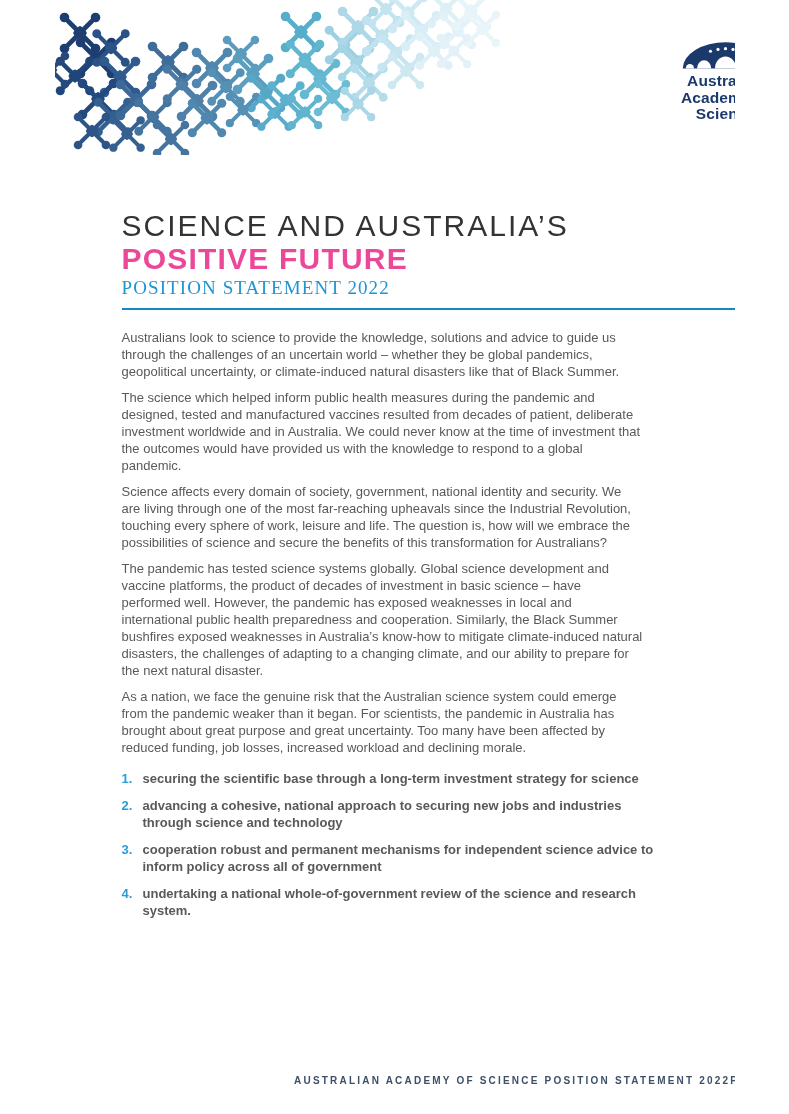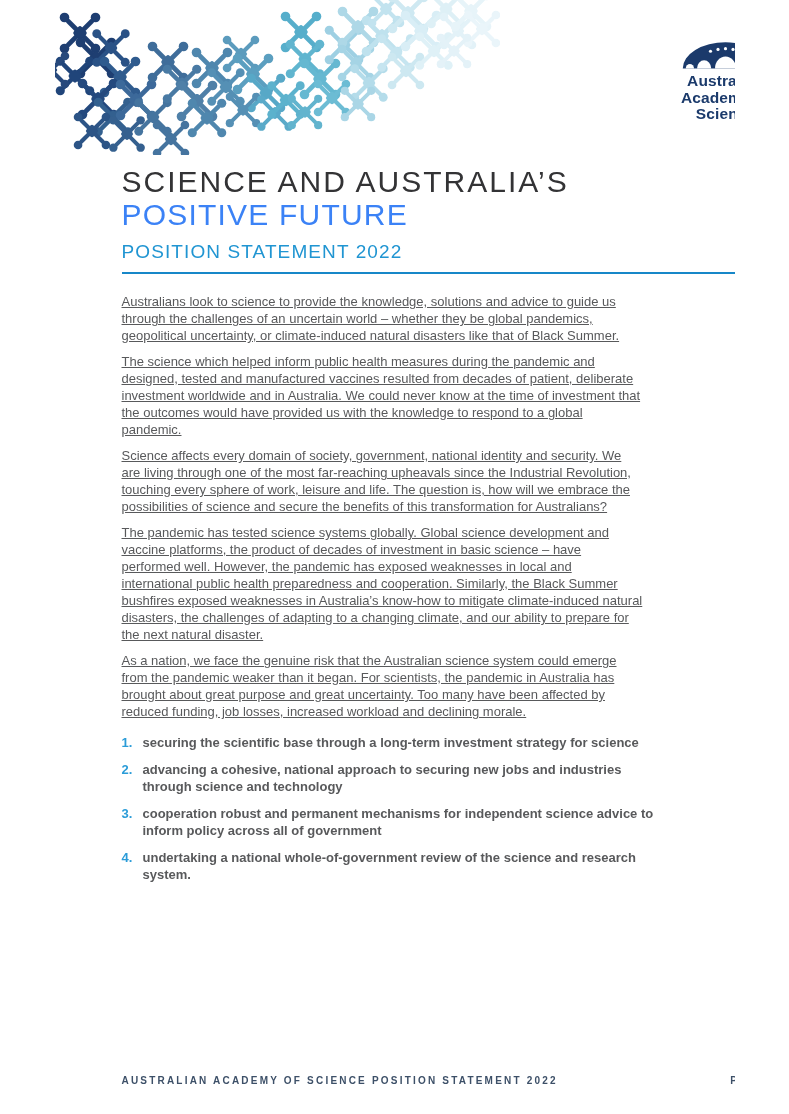--- a/index.html
+++ b/index.html
@@ -39,45 +39,47 @@
   }
 
   
   .main { position: absolute; left: 67px; top: 165px; width: 658px; }
   h1 {
     font-size: 30px;
     line-height: 33px;
     font-weight: 400;
     letter-spacing: 2px;
     color: #333335;
-  }
-  h1 .bold { display: block; font-weight: 400; letter-spacing: 1.2px; color: #3b82f6; }
+    margin-top: 44px;
+  }
+  h1 .bold { display: block; font-weight: 700; letter-spacing: 1.2px; color: #ec4899; }
   h2 {
-    margin-top: 10px;
+    margin-top: 2px;
     font-size: 19px;
     font-weight: 400;
     letter-spacing: 1.1px;
     color: #2095d2;
+    font-family: Liberation Serif, serif;
   }
   .rule {
     margin-top: 9px;
     height: 2px;
     background: #1787c8;
     border: none;
     width: 100%;
   }
 
   .body-copy {
     margin-top: 19px;
     width: 538px;
     font-size: 13px;
     line-height: 17px;
     color: #58595b;
   }
-  .body-copy p { margin: 0 16px 9px 0; text-decoration: underline; }
+  .body-copy p { margin: 0 16px 9px 0; }
 
   ol.calls { list-style: none; margin-top: 14px; }
   ol.calls li {
     display: flex;
     margin-bottom: 10px;
     font-size: 13px;
     line-height: 17px;
     color: #58595b;
   }
   ol.calls .num {
@@ -87,21 +89,21 @@
   }
   ol.calls .li-text { flex: 1; font-weight: bold; }
 
   
   .footer {
     position: absolute;
     left: 67px;
     width: 658px;
     bottom: 28px;
     display: flex;
-    justify-content: space-between;
+    justify-content: flex-end;
     font-size: 10px;
     font-weight: 700;
     letter-spacing: 2.2px;
     color: #3d5068;
   }
 </style>
 </head>
 <body>
 
 <div class="page">

